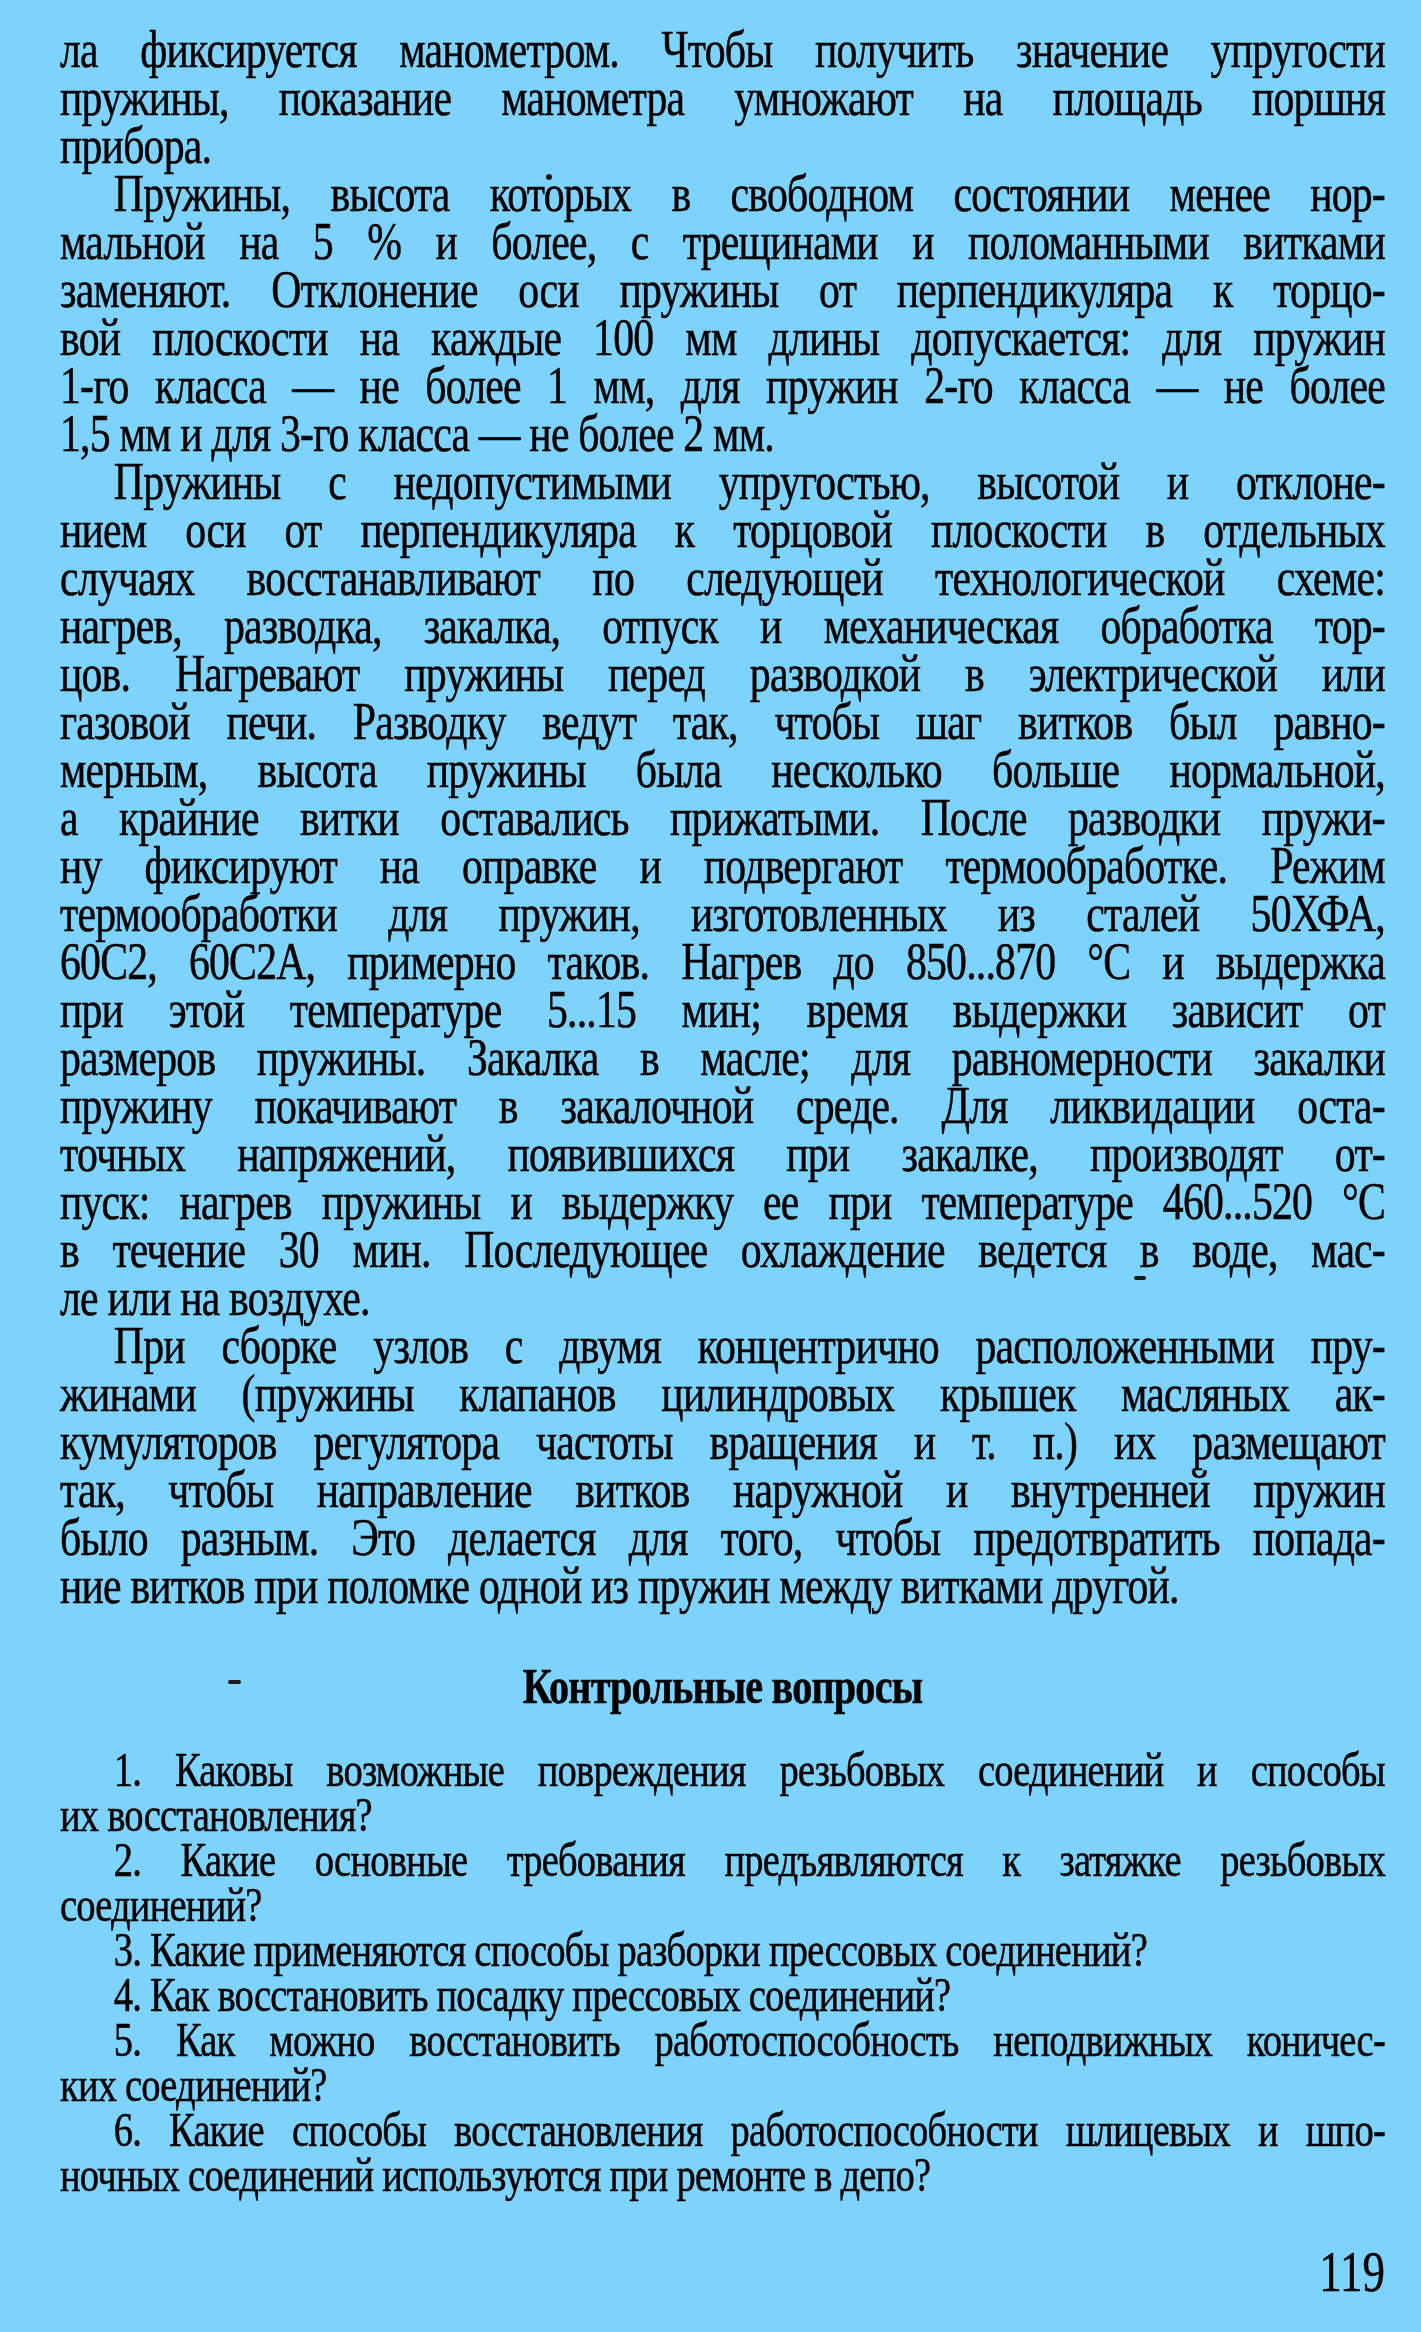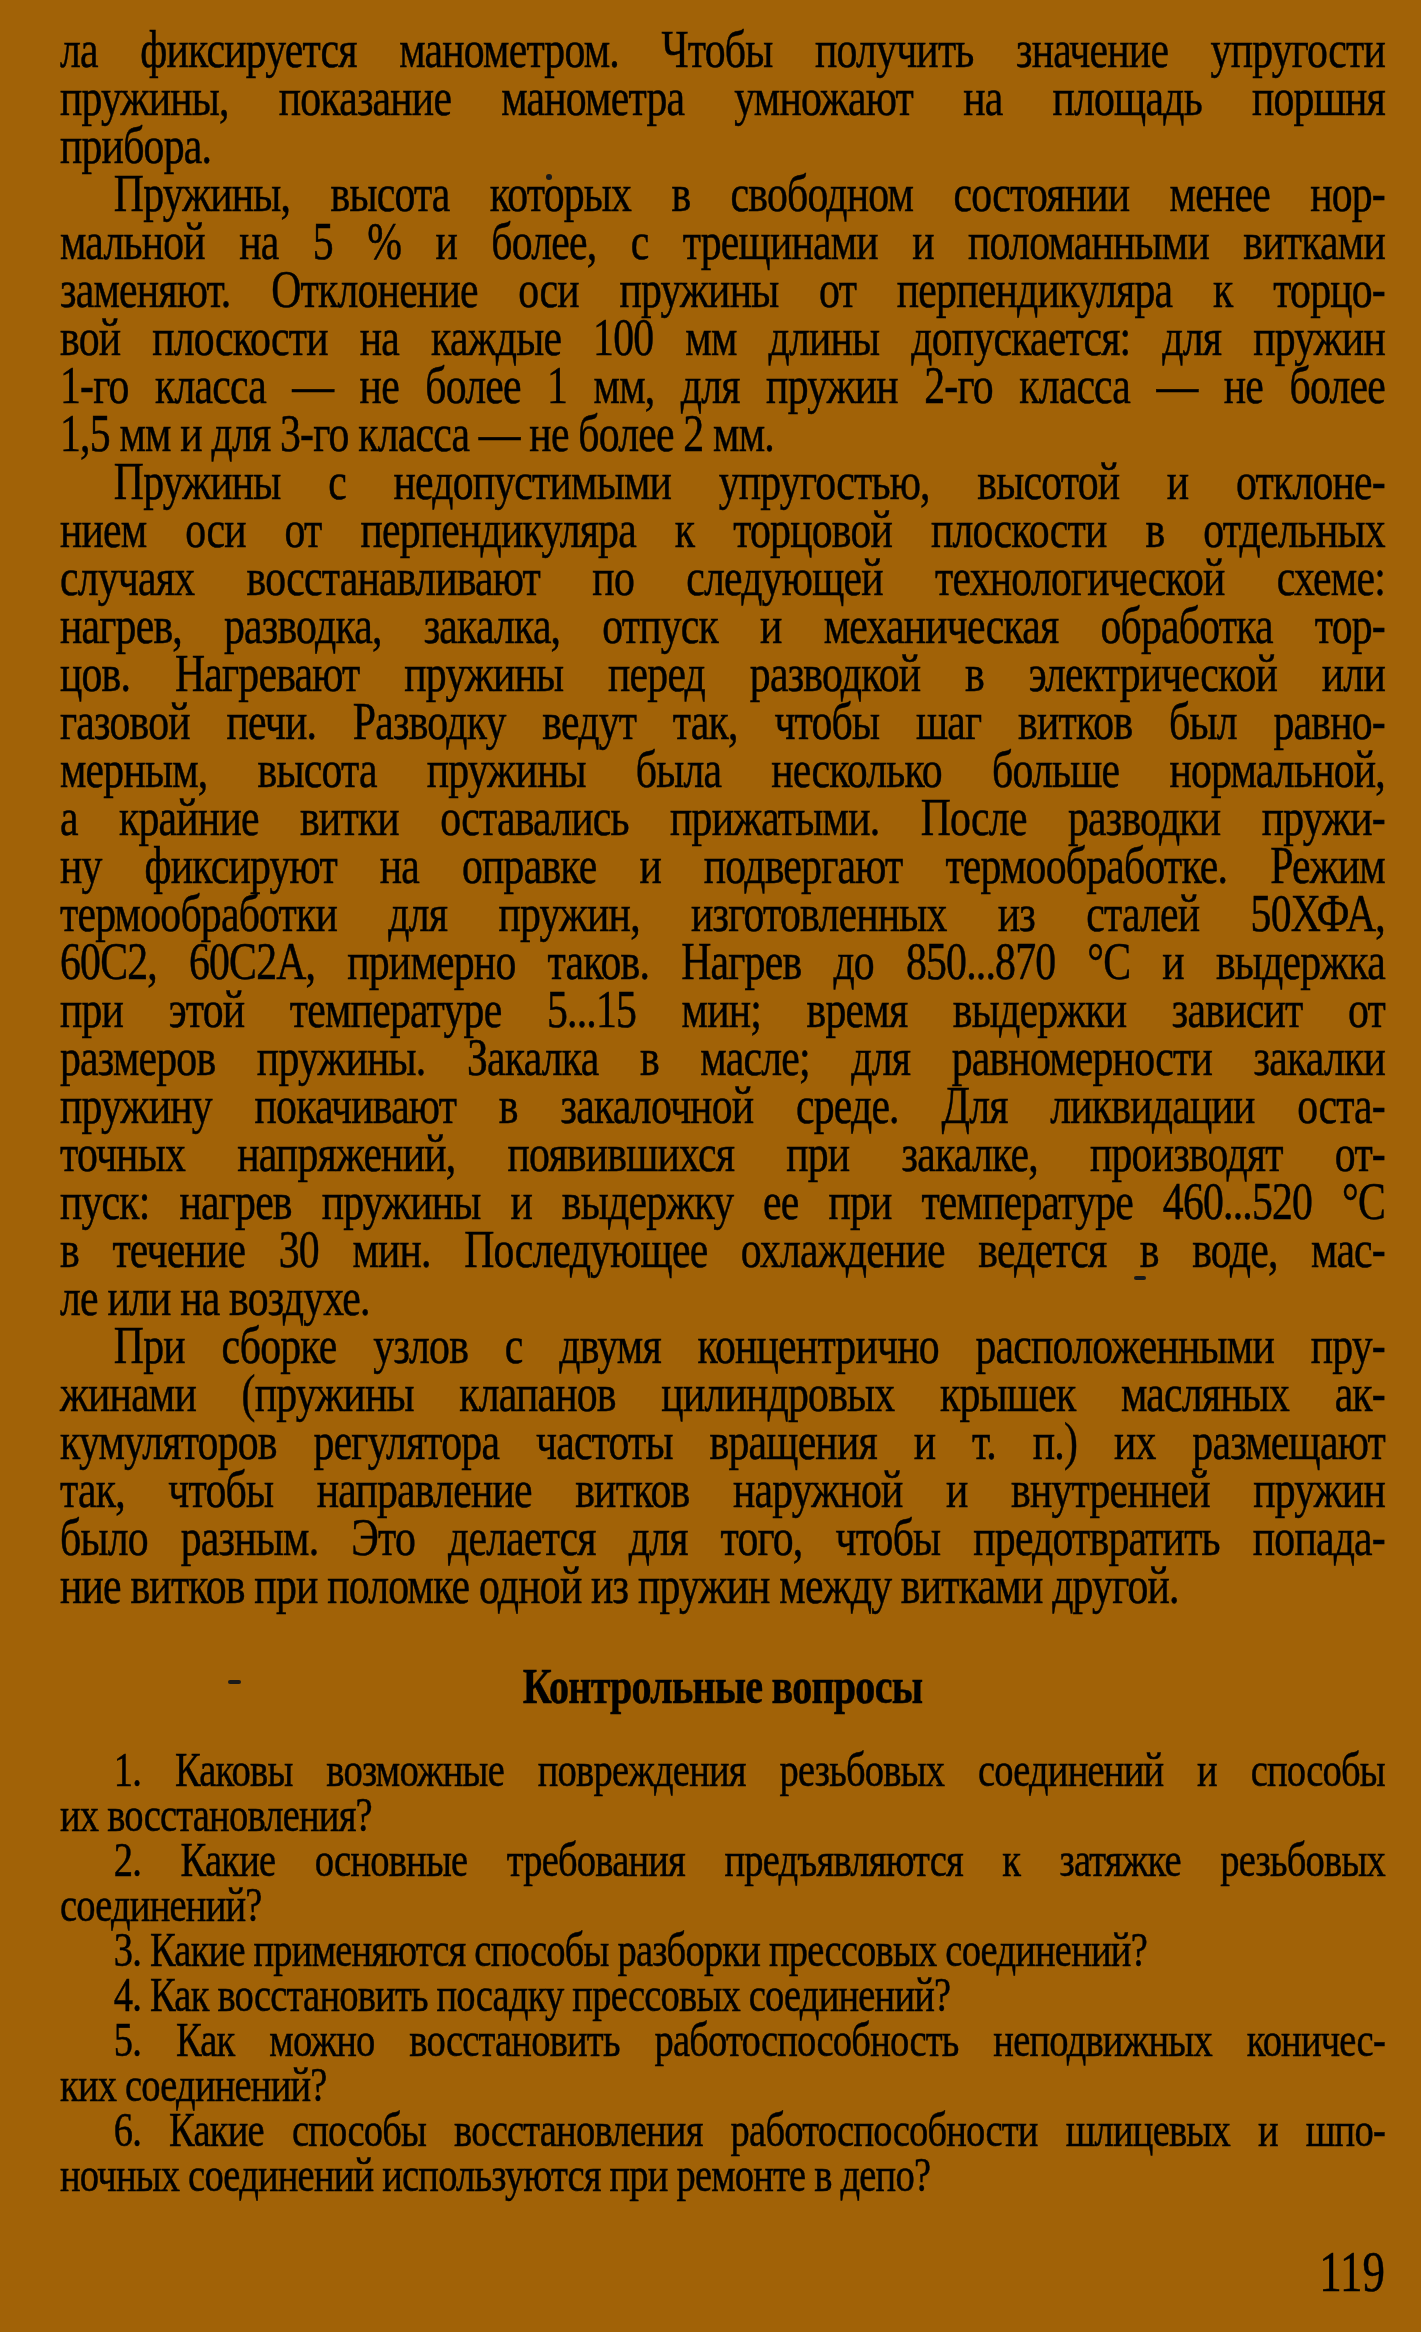--- a/index.html
+++ b/index.html
@@ -4,21 +4,21 @@
 <style>
   html, body {
     margin: 0;
     padding: 0;
     background: #ffffff;
   }
   .page {
     position: relative;
     width: 1421px;
     height: 2332px;
-    background: #a16207;
+    background: #7dd3fc;
     color: #000000;
     font-family: "Liberation Serif", "DejaVu Serif", serif;
     overflow: hidden;
     -webkit-text-stroke: 0.5px #000000;
   }
   
   .body-text {
     position: absolute;
     left: 60px;
     top: 26px;

